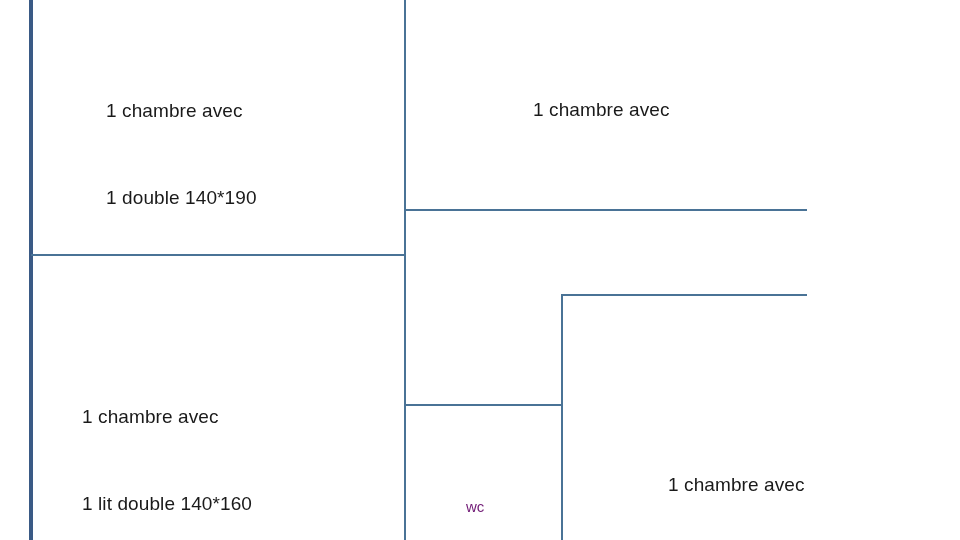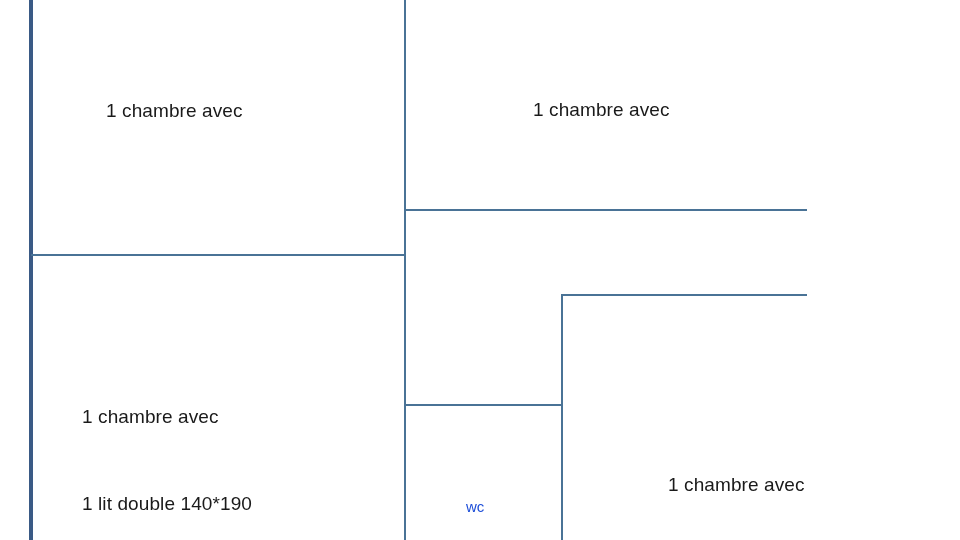--- a/index.html
+++ b/index.html
@@ -36,21 +36,21 @@
     letter-spacing: 0.1px;
   }
   .room-label .line {
     display: block;
     white-space: pre;
   }
   .small-label {
     position: absolute;
     font-size: 15px;
     line-height: 20px;
-    color: #1d4ed8;
+    color: #701a75;
   }
 
   
   .room-zone {
     position: absolute;
     background: transparent;
   }
 </style>
 </head>
 <body>
@@ -75,29 +75,30 @@
 
   <div class="room-zone" style="left:33px; top:0px; width:371px; height:254px;"></div>
   <div class="room-zone" style="left:406px; top:0px; width:529px; height:209px;"></div>
   <div class="room-zone" style="left:33px; top:256px; width:371px; height:284px;"></div>
   <div class="room-zone" style="left:563px; top:296px; width:372px; height:244px;"></div>
   <div class="room-zone" style="left:406px; top:406px; width:155px; height:134px;"></div>
   <div class="room-zone" style="left:406px; top:211px; width:155px; height:193px;"></div>
 
   <div class="room-label" style="left:106px; top:38px;">
     <span class="line">1 chambre avec</span>
+    <span class="line">1 double 140*190</span>
   </div>
 
   <div class="room-label" style="left:533px; top:37px;">
     <span class="line">1 chambre avec</span>
   </div>
 
   <div class="room-label" style="left:82px; top:344px;">
     <span class="line">1 chambre avec</span>
-    <span class="line">1 lit double 140*190</span>
+    <span class="line">1 lit double 140*160</span>
     
   </div>
 
   <div class="room-label" style="left:668px; top:412px;">
     <span class="line">1 chambre avec</span>
     
   </div>
 
   <div class="small-label" style="left:466px; top:497px;">wc</div>
 

